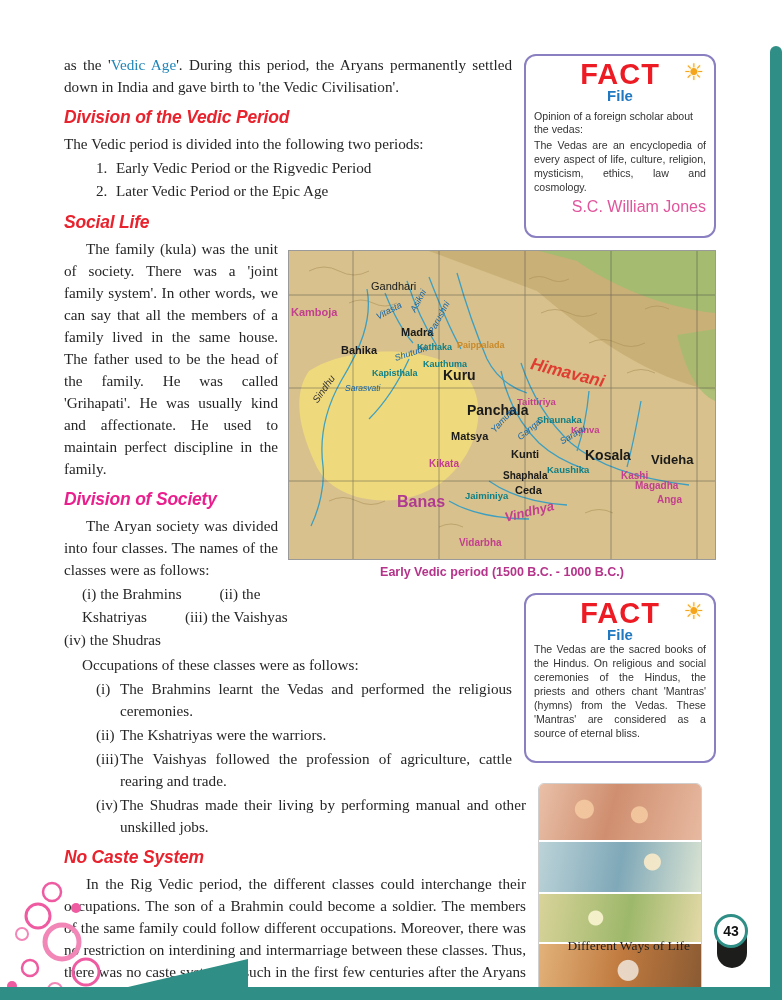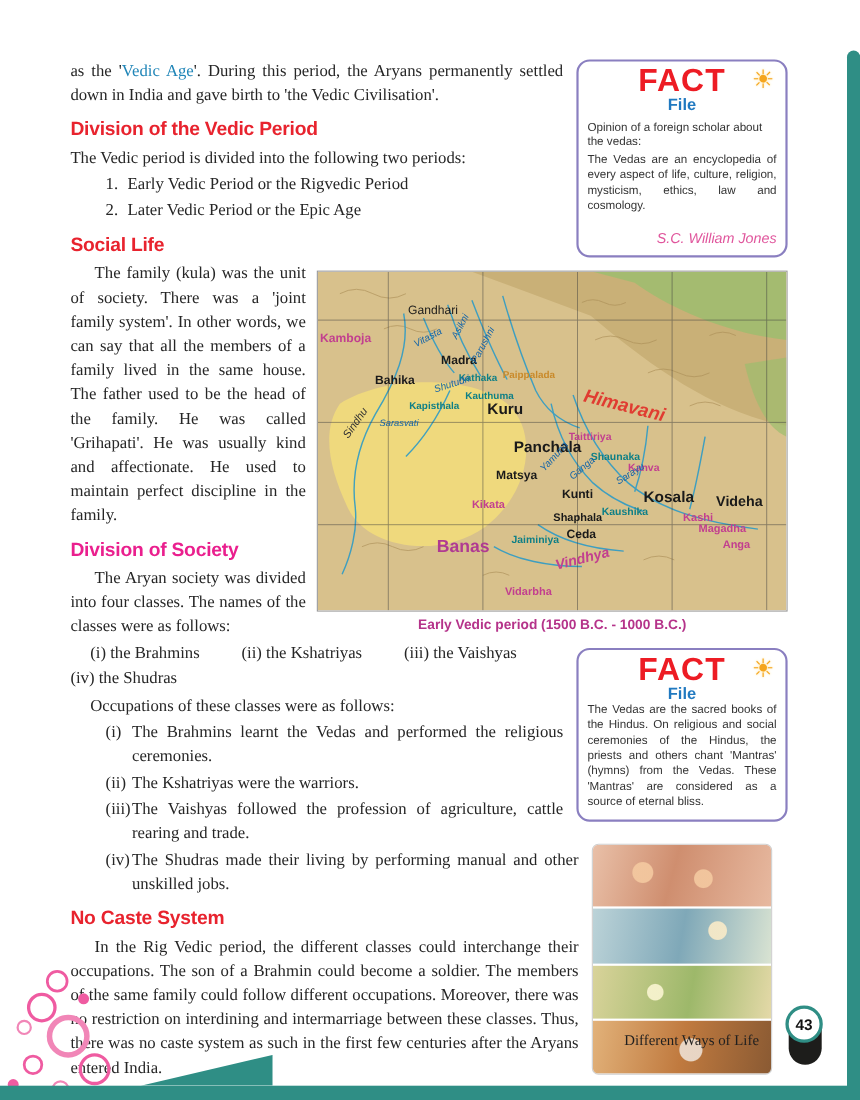--- a/index.html
+++ b/index.html
@@ -12,49 +12,49 @@
   .edge-right { position:absolute; top:46px; bottom:0; right:0; width:12px; background:#2f8e85; border-radius:6px 6px 0 0; }
   .edge-bottom { position:absolute; left:0; right:0; bottom:0; height:13px; background:#2f8e85; }
   .edge-wedge { position:absolute; bottom:13px; left:128px; width:120px; height:28px; background:#2f8e85;
     clip-path:polygon(0 100%, 100% 0, 100% 100%); }
   .deco-circles { position:absolute; left:0; bottom:0; }
 
   
   .content { position:absolute; left:64px; top:54px; width:652px; }
   .body-text { font-size:15.2px; line-height:1.45; text-align:justify; }
   .ind { text-indent:22px; }
-  .heading { font-family:"Liberation Sans", sans-serif; font-weight:700; font-size:17.5px; margin:9px 0 5px; letter-spacing:-0.2px; }
+  .heading { font-family:"Liberation Sans", sans-serif; font-weight:700; font-size:17.5px; margin:9px 0 5px; letter-spacing:-0.2px;font-style:italic; }
   .h-red { color:#e8232e; }
   .h-mag { color:#ea1f8e; }
   .hl { color:#2186b8; }
 
   .num-list { margin:2px 0 6px; }
   .num-item { font-size:15.2px; line-height:1.5; padding-left:32px; }
   .num { display:inline-block; min-width:20px; }
 
   .classes-line { font-size:15.2px; line-height:1.5; padding-left:18px; margin-top:2px; }
   .classes-line .cls { margin-right:38px; }
   .classes-line .cls:last-child { margin-right:0; }
   .classes-line2 { font-size:15.2px; line-height:1.5; }
   .occ-lead { padding-left:18px; text-align:left; margin:2px 0 2px; }
   .occ { padding-left:56px; text-indent:-24px; margin-bottom:2px; }
   .onum { display:inline-block; min-width:24px; text-indent:0; }
 
   
   .fact-box { float:right; clear:right; width:192px; background:#fff;
-    border:2px solid #8a7fc0; border-radius:12px; padding:4px 8px 8px;
+    border:2px solid #8a7fc0; border-radius:12px; padding:4px 8px 20px;
     font-family:"Liberation Sans", sans-serif; margin:0 0 10px 12px; }
   .fb2 { margin-top:8px; }
   .fact-head { position:relative; text-align:center; }
   .fact-title { font-weight:700; font-size:29px; color:#ed1c24; letter-spacing:1px; line-height:1; }
   .sun { position:absolute; right:2px; top:-1px; font-size:23px; color:#f5a51d; text-shadow:0 0 2px #ffd36b; }
   .fact-sub { font-weight:700; font-size:15px; color:#2079c0; line-height:1.1; margin-top:-1px; }
   .fact-lead { font-size:10.6px; color:#333; margin:5px 0 2px; line-height:1.3; }
   .fact-body { font-size:10.6px; color:#333; text-align:justify; line-height:1.32; }
-  .fact-attr { font-size:13px; font-style:italic; color:#e0559c; text-align:right; margin-top:14px; }
+  .fact-attr { font-size:16px; color:#e0559c; text-align:right; margin-top:3px; }
 
   
   .map-fig { float:right; clear:right; width:428px; margin:2px 0 6px 10px; }
   .map-canvas { position:relative; width:428px; height:310px; border:1px solid #9a9a9a; overflow:hidden; }
   .map-canvas svg { display:block; }
   .map-labels span { position:absolute; font-family:"Liberation Sans", sans-serif; white-space:nowrap; line-height:1; transform-origin:0 50%; }
   .map-caption { text-align:center; font-family:"Liberation Sans", sans-serif; font-weight:600; font-size:12.5px; color:#b5338a; margin-top:5px; }
 
   
   .collage { float:right; clear:right; width:164px; height:210px; margin:10px 14px 8px 12px;

